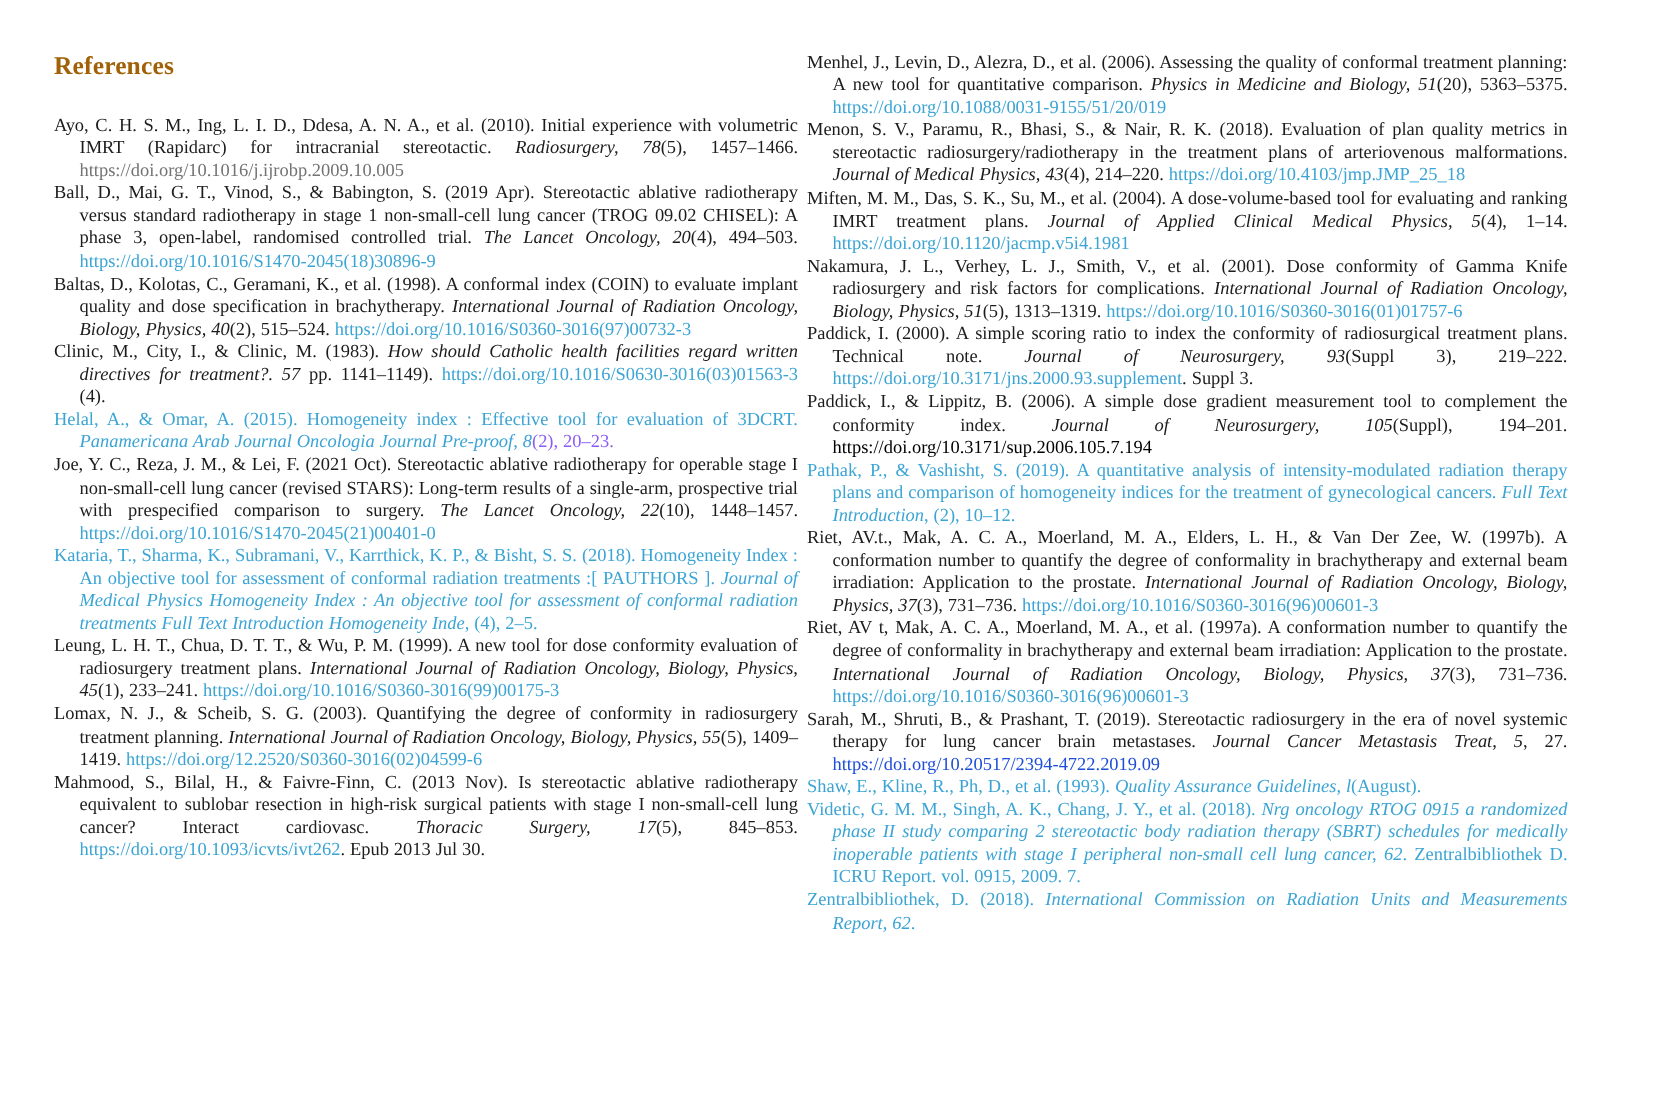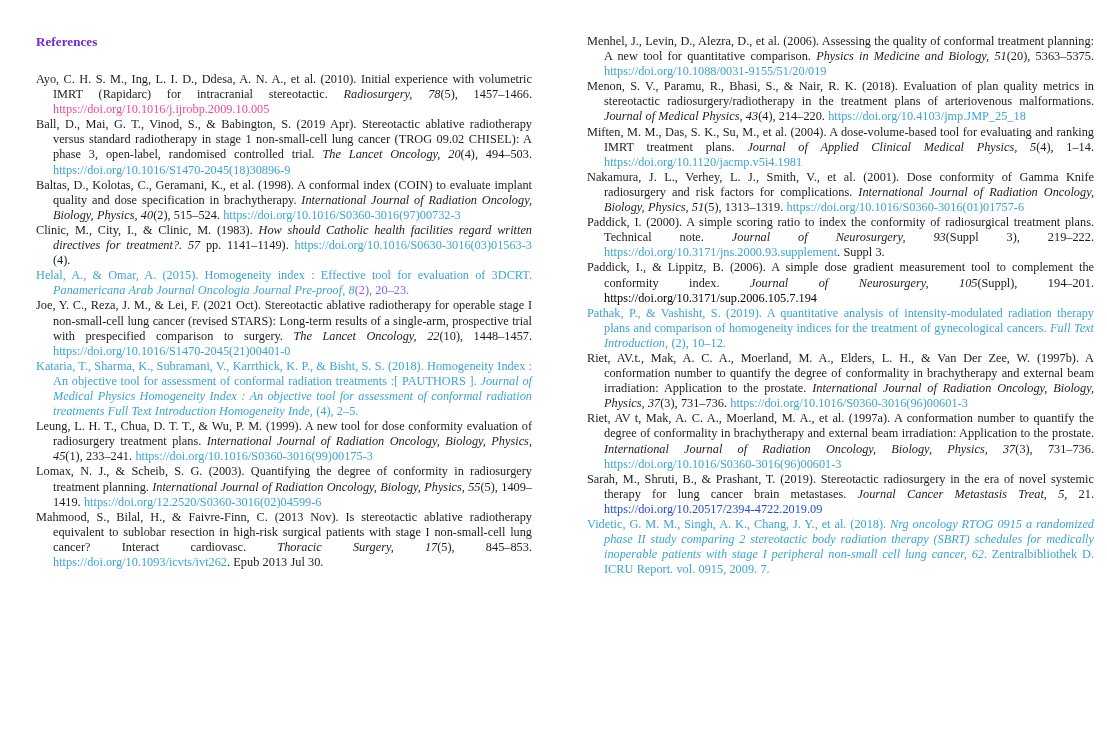--- a/index.html
+++ b/index.html
@@ -22,29 +22,29 @@
   }
   .col {
     position: absolute;
     top: 34px;
   }
   .col-left {
     left: 36px;
     width: 496px;
   }
   .col-right {
-    left: 587px;
+    left: 538px;
     width: 507px;
   }
   h1.refs-title {
-    font-size: 13px;
+    font-size: 17px;
     font-weight: bold;
     margin: 0 0 22px 0;
     letter-spacing: 0.1px;
-    color: #6d28d9;
+    color: #a16207;
   }
   p.ref {
     margin: 0;
     font-size: 12.3px;
     line-height: 15.1px;
     text-align: justify;
     padding-left: 17px;
     text-indent: -17px;
     word-spacing: 0.2px;
   }
@@ -53,21 +53,21 @@
   .bl { font-style: normal; }
   .bi { font-style: italic; }
 </style>
 </head>
 <body>
 
 <div class="page">
   <div class="col col-left">
     <h1 class="refs-title">References</h1>
     <div id="refs-left">
-        <p class="ref"><span class="rn">Ayo, C. H. S. M., Ing, L. I. D., Ddesa, A. N. A., et al. (2010). Initial experience with volumetric IMRT (Rapidarc) for intracranial stereotactic. </span><span class="it">Radiosurgery, 78</span><span class="rn">(5), 1457–1466. </span><span class="bl" style="color: #ec4899;">https://doi.org/10.1016/j.ijrobp.2009.10.005</span></p>
+        <p class="ref"><span class="rn">Ayo, C. H. S. M., Ing, L. I. D., Ddesa, A. N. A., et al. (2010). Initial experience with volumetric IMRT (Rapidarc) for intracranial stereotactic. </span><span class="it">Radiosurgery, 78</span><span class="rn">(5), 1457–1466. </span><span class="bl" style="color: #737373;">https://doi.org/10.1016/j.ijrobp.2009.10.005</span></p>
         <p class="ref"><span class="rn">Ball, D., Mai, G. T., Vinod, S., &amp; Babington, S. (2019 Apr). Stereotactic ablative radiotherapy versus standard radiotherapy in stage 1 non-small-cell lung cancer (TROG 09.02 CHISEL): A phase 3, open-label, randomised controlled trial. </span><span class="it">The Lancet Oncology, 20</span><span class="rn">(4), 494–503. </span><span class="bl" style="color: rgb(59, 164, 212);">https://doi.org/10.1016/S1470-2045(18)30896-9</span></p>
         <p class="ref"><span class="rn">Baltas, D., Kolotas, C., Geramani, K., et al. (1998). A conformal index (COIN) to evaluate implant quality and dose specification in brachytherapy. </span><span class="it">International Journal of Radiation Oncology, Biology, Physics, 40</span><span class="rn">(2), 515–524. </span><span class="bl" style="color: rgb(59, 164, 212);">https://doi.org/10.1016/S0360-3016(97)00732-3</span></p>
         <p class="ref"><span class="rn">Clinic, M., City, I., &amp; Clinic, M. (1983). </span><span class="it">How should Catholic health facilities regard written directives for treatment?. 57</span><span class="rn"> pp. 1141–1149). </span><span class="bl" style="color: rgb(59, 164, 212);">https://doi.org/10.1016/S0630-3016(03)01563-3</span><span class="rn"> (4).</span></p>
         <p class="ref"><span class="bl" style="color: rgb(59, 164, 212);">Helal, A., &amp; Omar, A. (2015). Homogeneity index : Effective tool for evaluation of 3DCRT. </span><span class="bi" style="color: rgb(59, 164, 212);">Panamericana Arab Journal Oncologia Journal Pre-proof, 8</span><span class="bl" style="color: #8b5cf6;">(2), 20–23.</span></p>
         <p class="ref"><span class="rn">Joe, Y. C., Reza, J. M., &amp; Lei, F. (2021 Oct). Stereotactic ablative radiotherapy for operable stage I non-small-cell lung cancer (revised STARS): Long-term results of a single-arm, prospective trial with prespecified comparison to surgery. </span><span class="it">The Lancet Oncology, 22</span><span class="rn">(10), 1448–1457. </span><span class="bl" style="color: rgb(59, 164, 212);">https://doi.org/10.1016/S1470-2045(21)00401-0</span></p>
         <p class="ref"><span class="bl" style="color: rgb(59, 164, 212);">Kataria, T., Sharma, K., Subramani, V., Karrthick, K. P., &amp; Bisht, S. S. (2018). Homogeneity Index : An objective tool for assessment of conformal radiation treatments :[ PAUTHORS ]. </span><span class="bi" style="color: rgb(59, 164, 212);">Journal of Medical Physics Homogeneity Index : An objective tool for assessment of conformal radiation treatments Full Text Introduction Homogeneity Inde</span><span class="bl" style="color: rgb(59, 164, 212);">, (4), 2–5.</span></p>
         <p class="ref"><span class="rn">Leung, L. H. T., Chua, D. T. T., &amp; Wu, P. M. (1999). A new tool for dose conformity evaluation of radiosurgery treatment plans. </span><span class="it">International Journal of Radiation Oncology, Biology, Physics, 45</span><span class="rn">(1), 233–241. </span><span class="bl" style="color: rgb(59, 164, 212);">https://doi.org/10.1016/S0360-3016(99)00175-3</span></p>
         <p class="ref"><span class="rn">Lomax, N. J., &amp; Scheib, S. G. (2003). Quantifying the degree of conformity in radiosurgery treatment planning. </span><span class="it">International Journal of Radiation Oncology, Biology, Physics, 55</span><span class="rn">(5), 1409–1419. </span><span class="bl" style="color: rgb(59, 164, 212);">https://doi.org/12.2520/S0360-3016(02)04599-6</span></p>
         <p class="ref"><span class="rn">Mahmood, S., Bilal, H., &amp; Faivre-Finn, C. (2013 Nov). Is stereotactic ablative radiotherapy equivalent to sublobar resection in high-risk surgical patients with stage I non-small-cell lung cancer? Interact cardiovasc. </span><span class="it">Thoracic Surgery, 17</span><span class="rn">(5), 845–853. </span><span class="bl" style="color: rgb(59, 164, 212);">https://doi.org/10.1093/icvts/ivt262</span><span class="rn">. Epub 2013 Jul 30.</span></p>
       </div>
@@ -76,17 +76,19 @@
     <div id="refs-right">
         <p class="ref"><span class="rn">Menhel, J., Levin, D., Alezra, D., et al. (2006). Assessing the quality of conformal treatment planning: A new tool for quantitative comparison. </span><span class="it">Physics in Medicine and Biology, 51</span><span class="rn">(20), 5363–5375. </span><span class="bl" style="color: rgb(59, 164, 212);">https://doi.org/10.1088/0031-9155/51/20/019</span></p>
         <p class="ref"><span class="rn">Menon, S. V., Paramu, R., Bhasi, S., &amp; Nair, R. K. (2018). Evaluation of plan quality metrics in stereotactic radiosurgery/radiotherapy in the treatment plans of arteriovenous malformations. </span><span class="it">Journal of Medical Physics, 43</span><span class="rn">(4), 214–220. </span><span class="bl" style="color: rgb(59, 164, 212);">https://doi.org/10.4103/jmp.JMP_25_18</span></p>
         <p class="ref"><span class="rn">Miften, M. M., Das, S. K., Su, M., et al. (2004). A dose-volume-based tool for evaluating and ranking IMRT treatment plans. </span><span class="it">Journal of Applied Clinical Medical Physics, 5</span><span class="rn">(4), 1–14. </span><span class="bl" style="color: rgb(59, 164, 212);">https://doi.org/10.1120/jacmp.v5i4.1981</span></p>
         <p class="ref"><span class="rn">Nakamura, J. L., Verhey, L. J., Smith, V., et al. (2001). Dose conformity of Gamma Knife radiosurgery and risk factors for complications. </span><span class="it">International Journal of Radiation Oncology, Biology, Physics, 51</span><span class="rn">(5), 1313–1319. </span><span class="bl" style="color: rgb(59, 164, 212);">https://doi.org/10.1016/S0360-3016(01)01757-6</span></p>
         <p class="ref"><span class="rn">Paddick, I. (2000). A simple scoring ratio to index the conformity of radiosurgical treatment plans. Technical note. </span><span class="it">Journal of Neurosurgery, 93</span><span class="rn">(Suppl 3), 219–222. </span><span class="bl" style="color: rgb(59, 164, 212);">https://doi.org/10.3171/jns.2000.93.supplement</span><span class="rn">. Suppl 3.</span></p>
         <p class="ref"><span class="rn">Paddick, I., &amp; Lippitz, B. (2006). A simple dose gradient measurement tool to complement the conformity index. </span><span class="it">Journal of Neurosurgery, 105</span><span class="rn">(Suppl), 194–201. </span><span class="bl" style="color: #000000;">https://doi.org/10.3171/sup.2006.105.7.194</span></p>
         <p class="ref"><span class="bl" style="color: rgb(59, 164, 212);">Pathak, P., &amp; Vashisht, S. (2019). A quantitative analysis of intensity-modulated radiation therapy plans and comparison of homogeneity indices for the treatment of gynecological cancers. </span><span class="bi" style="color: rgb(59, 164, 212);">Full Text Introduction</span><span class="bl" style="color: rgb(59, 164, 212);">, (2), 10–12.</span></p>
         <p class="ref"><span class="rn">Riet, AV.t., Mak, A. C. A., Moerland, M. A., Elders, L. H., &amp; Van Der Zee, W. (1997b). A conformation number to quantify the degree of conformality in brachytherapy and external beam irradiation: Application to the prostate. </span><span class="it">International Journal of Radiation Oncology, Biology, Physics, 37</span><span class="rn">(3), 731–736. </span><span class="bl" style="color: rgb(59, 164, 212);">https://doi.org/10.1016/S0360-3016(96)00601-3</span></p>
         <p class="ref"><span class="rn">Riet, AV t, Mak, A. C. A., Moerland, M. A., et al. (1997a). A conformation number to quantify the degree of conformality in brachytherapy and external beam irradiation: Application to the prostate. </span><span class="it">International Journal of Radiation Oncology, Biology, Physics, 37</span><span class="rn">(3), 731–736. </span><span class="bl" style="color: rgb(59, 164, 212);">https://doi.org/10.1016/S0360-3016(96)00601-3</span></p>
-        <p class="ref"><span class="rn">Sarah, M., Shruti, B., &amp; Prashant, T. (2019). Stereotactic radiosurgery in the era of novel systemic therapy for lung cancer brain metastases. </span><span class="it">Journal Cancer Metastasis Treat, 5</span><span class="rn">, 21. </span><span class="bl" style="color: #1d4ed8;">https://doi.org/10.20517/2394-4722.2019.09</span></p>
+        <p class="ref"><span class="rn">Sarah, M., Shruti, B., &amp; Prashant, T. (2019). Stereotactic radiosurgery in the era of novel systemic therapy for lung cancer brain metastases. </span><span class="it">Journal Cancer Metastasis Treat, 5</span><span class="rn">, 27. </span><span class="bl" style="color: #1d4ed8;">https://doi.org/10.20517/2394-4722.2019.09</span></p>
+        <p class="ref"><span class="bl" style="color: rgb(59, 164, 212);">Shaw, E., Kline, R., Ph, D., et al. (1993). </span><span class="bi" style="color: rgb(59, 164, 212);">Quality Assurance Guidelines, l</span><span class="bl" style="color: rgb(59, 164, 212);">(August).</span></p>
         <p class="ref"><span class="bl" style="color: rgb(59, 164, 212);">Videtic, G. M. M., Singh, A. K., Chang, J. Y., et al. (2018). </span><span class="bi" style="color: rgb(59, 164, 212);">Nrg oncology RTOG 0915 a randomized phase II study comparing 2 stereotactic body radiation therapy (SBRT) schedules for medically inoperable patients with stage I peripheral non-small cell lung cancer, 62</span><span class="bl" style="color: rgb(59, 164, 212);">. Zentralbibliothek D. ICRU Report. vol. 0915, 2009. 7.</span></p>
+        <p class="ref"><span class="bl" style="color: rgb(59, 164, 212);">Zentralbibliothek, D. (2018). </span><span class="bi" style="color: rgb(59, 164, 212);">International Commission on Radiation Units and Measurements Report, 62</span><span class="bl" style="color: rgb(59, 164, 212);">.</span></p>
       </div>
   </div>
 </div>
 
 </body></html>

